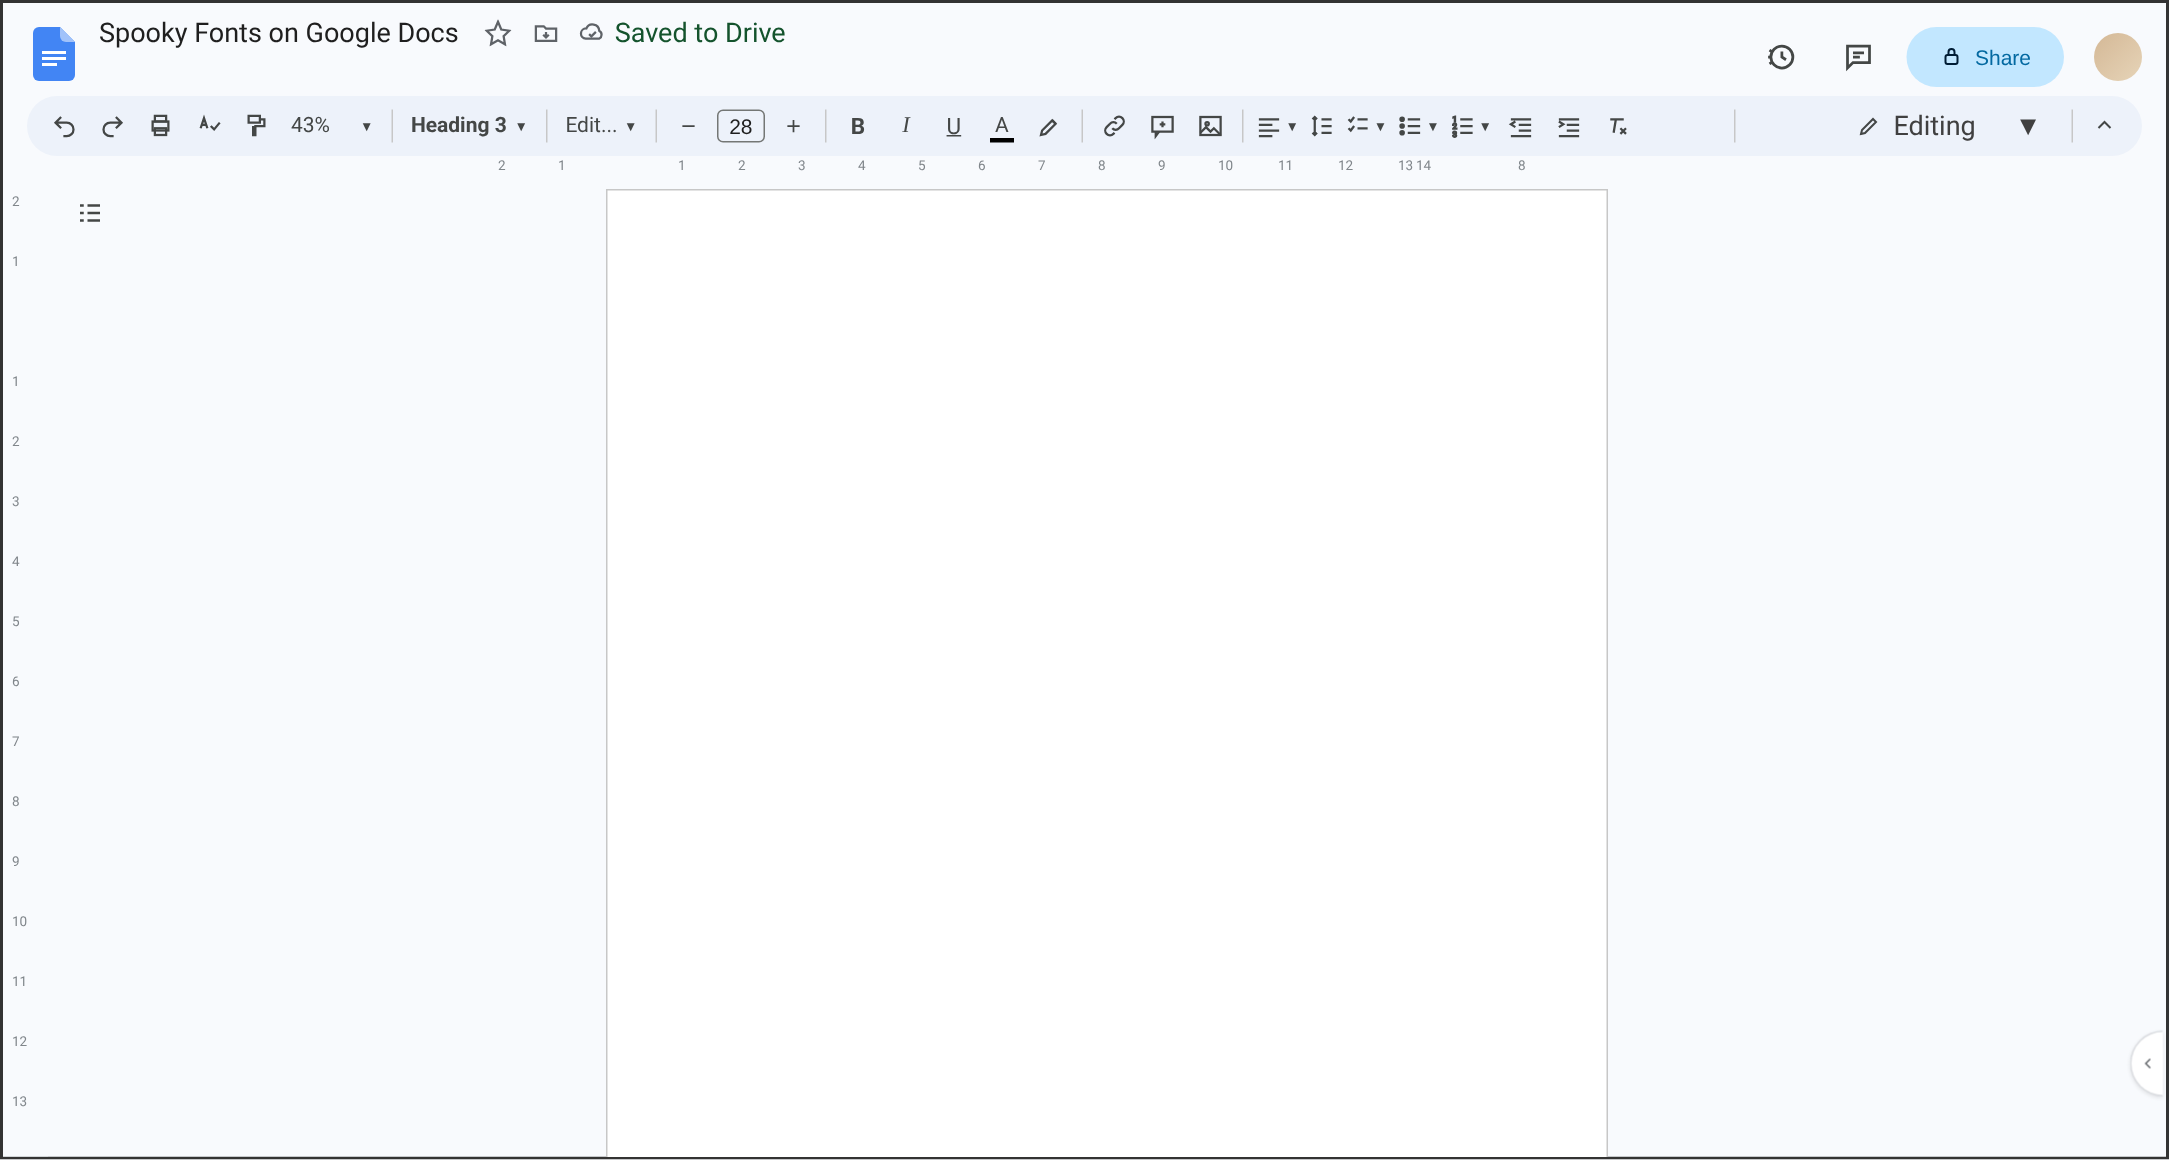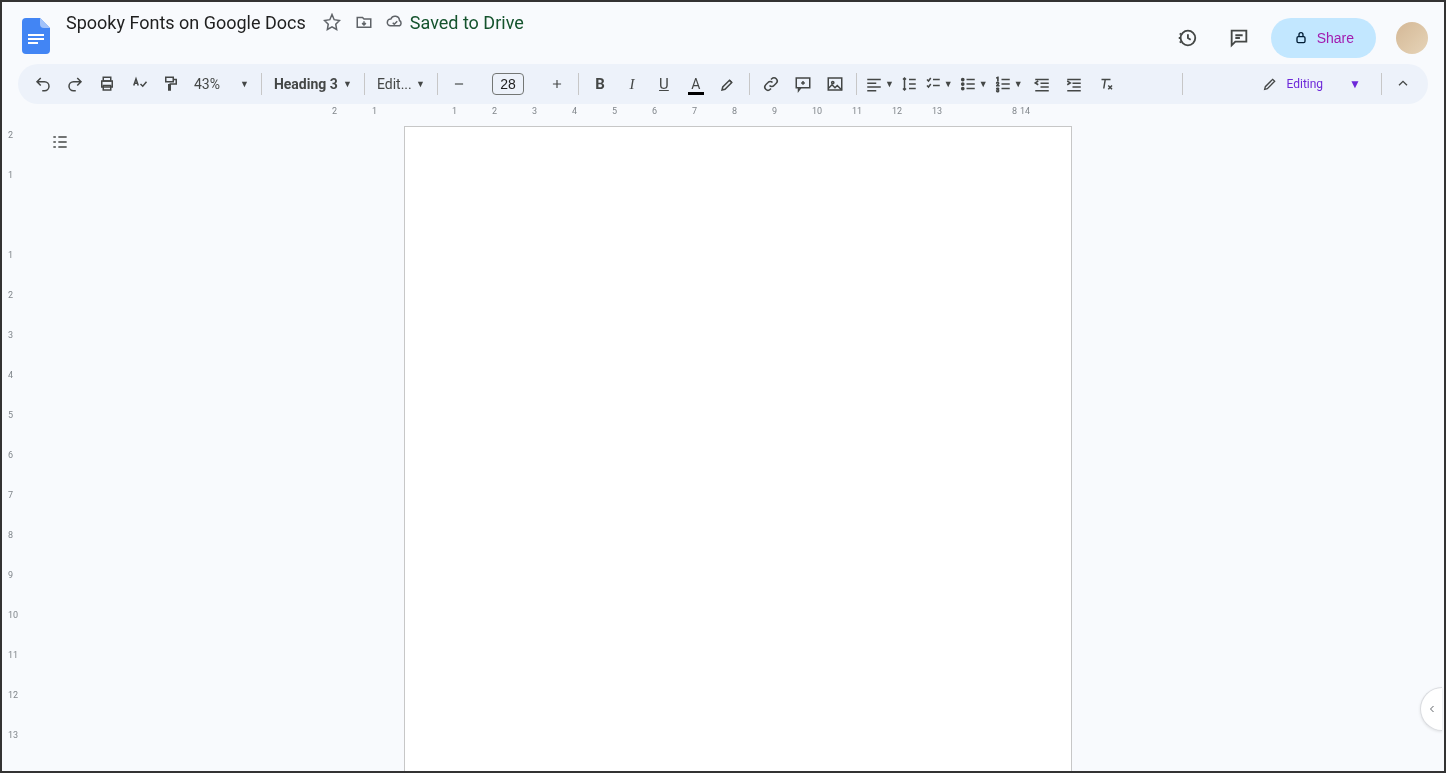--- a/index.html
+++ b/index.html
@@ -25,52 +25,52 @@
 .title-area { flex: 1; display: flex; flex-direction: column; gap: 18px; }
 .title-row { display: flex; align-items: center; gap: 12px; height: 24px; }
 .doc-title { font-size: 18px; color: #1f1f1f; padding: 0 4px; }
 .title-icon { width: 20px; height: 20px; display: flex; align-items: center; justify-content: center; cursor: pointer; color: #5f6368; }
 .save-status { display: flex; align-items: center; gap: 6px; color: #14532d; font-size: 18px; }
 .menu-row { display: flex; align-items: center; gap: 1px; height: 26px; }
 .menu-item { padding: 4px 8px; font-size: 14px; color: #202124; cursor: pointer; border-radius: 4px; }
 .title-actions { display: flex; align-items: center; gap: 12px; padding-top: 8px; }
 .icon-btn { width: 40px; height: 40px; border-radius: 20px; display: flex; align-items: center; justify-content: center; cursor: pointer; color: #444746; }
 .share-btn {
-  display: flex; align-items: center; gap: 8px; background: #c2e7ff; color: #a21caf;
+  display: flex; align-items: center; gap: 8px; background: #c2e7ff; color: #0369a1;
   border: none; padding: 0 22px; height: 40px; border-radius: 20px; font-size: 14px; font-weight: 500;
   cursor: pointer;
 }
 .avatar { width: 32px; height: 32px; border-radius: 16px; background: linear-gradient(135deg, #d4b896, #e6d4b8); margin-left: 8px; cursor: pointer; }
 
 
 .toolbar-wrap { padding: 6px 16px 0 16px; background: #f8fafd; }
 .toolbar {
   display: flex; align-items: center; gap: 2px; background: #edf2fa;
   border-radius: 24px; padding: 4px 10px; height: 40px;
 }
 .tool-btn {
   width: 30px; height: 30px; border-radius: 4px; display: flex; align-items: center;
   justify-content: center; cursor: pointer; color: #444746; font-size: 15px;
 }
 .tool-sep { width: 1px; height: 22px; background: #c7c7c7; margin: 0 4px; }
 .tool-drop { display: flex; align-items: center; gap: 2px; padding: 0 6px; height: 30px; cursor: pointer; border-radius: 4px; font-size: 14px; color: #444746; }
 .zoom-val { min-width: 44px; text-align: left; }
 .style-drop { min-width: 90px; font-weight: bold; }
 .font-drop { min-width: 60px; }
-.font-size-group { display: flex; align-items: center; gap: 18px; }
+.font-size-group { display: flex; align-items: center; gap: 4px; }
 .font-size-input {
   width: 32px; height: 22px; border: 1px solid #747775; border-radius: 4px;
   text-align: center; background: transparent; font-size: 14px; color: #1f1f1f;
 }
 .text-color-btn { position: relative; }
 .text-color-btn::after { content: ""; position: absolute; bottom: 4px; left: 7px; right: 7px; height: 3px; background: #000; }
 .tool-drop .arrow { font-size: 9px; color: #444746; }
 .editing-btn {
   display: flex; align-items: center; gap: 8px; padding: 0 14px; height: 30px;
-  cursor: pointer; border-radius: 4px; font-size: 12px; color: #6d28d9; margin-left: auto;
+  cursor: pointer; border-radius: 4px; font-size: 18px; color: #404040; margin-left: auto;
 }
 .collapse-btn { width: 30px; height: 30px; display: flex; align-items: center; justify-content: center; cursor: pointer; border-radius: 4px; color: #444746; }
 
 
 .ruler-h {
   height: 16px; margin-left: 30px; background: #f8fafd;
   position: relative; font-size: 9px; color: #80868b; overflow: hidden;
   display: flex; align-items: center;
 }
 .ruler-h .tick-label { position: absolute; top: 2px; font-size: 9px; }
@@ -346,21 +346,21 @@
       <span class="tick-label" style="left: 540px;">4</span>
       <span class="tick-label" style="left: 580px;">5</span>
       <span class="tick-label" style="left: 620px;">6</span>
       <span class="tick-label" style="left: 660px;">7</span>
       <span class="tick-label" style="left: 700px;">8</span>
       <span class="tick-label" style="left: 740px;">9</span>
       <span class="tick-label" style="left: 780px;">10</span>
       <span class="tick-label" style="left: 820px;">11</span>
       <span class="tick-label" style="left: 860px;">12</span>
       <span class="tick-label" style="left: 900px;">13</span>
-      <span class="tick-label" style="left: 988px;">14</span>
+      <span class="tick-label" style="left: 912px;">14</span>
       <span class="tick-label" style="left: 980px;">8</span>
     </div>
 
   <div class="content-area">
     <div class="ruler-v" id="ruler-v">
         <span class="tick-label" style="top: 10px;">2</span>
         <span class="tick-label" style="top: 50px;">1</span>
         <span class="tick-label" style="top: 130px;">1</span>
         <span class="tick-label" style="top: 170px;">2</span>
         <span class="tick-label" style="top: 210px;">3</span>

